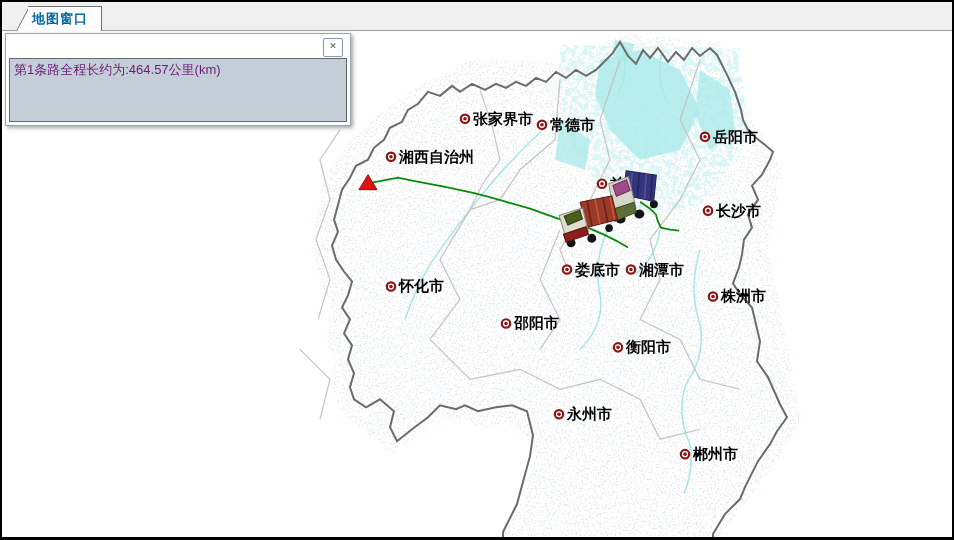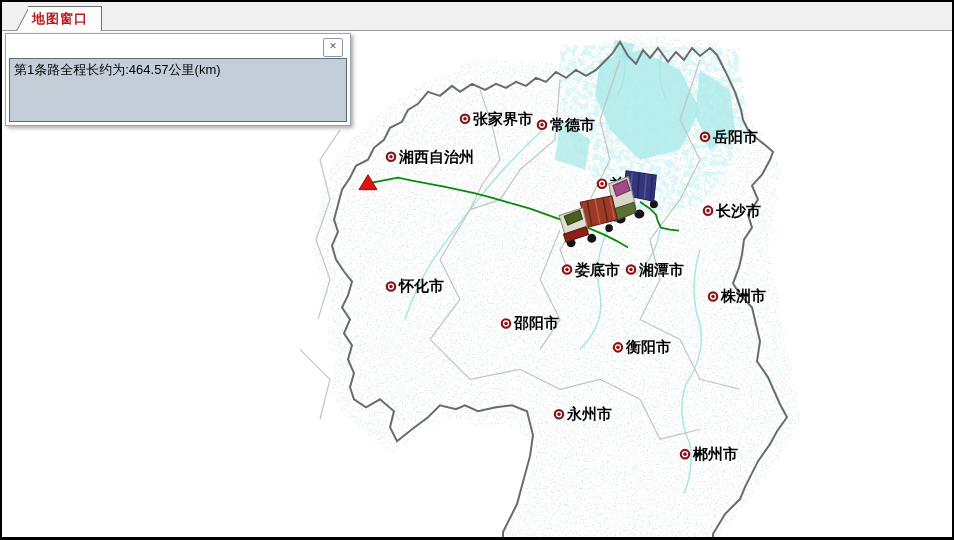--- a/index.html
+++ b/index.html
@@ -9,40 +9,40 @@
 
   
   .tabstrip{position:absolute;left:0;top:0;right:0;height:28px;background:#f0f0f0;
             border-bottom:1px solid #9a9a9a;}
   .tab{position:absolute;left:12px;top:4px;width:88px;height:25px;}
   .tab-slant{position:absolute;left:2px;top:0;width:22px;bottom:0;background:#fdfdfd;
              border-left:1px solid #707070;border-top:1px solid #707070;
              transform:skewX(-28deg);transform-origin:bottom left;}
   .tab-main{position:absolute;left:14px;right:0;top:0;bottom:0;background:#fdfdfd;
             border-top:1px solid #707070;border-right:1px solid #707070;}
-  .tab-label{position:absolute;left:18px;top:4px;font-size:13px;font-weight:bold;color:#b91c1c;
+  .tab-label{position:absolute;left:18px;top:4px;font-size:13px;font-weight:bold;color:#0369a1;
              letter-spacing:1px;white-space:nowrap;}
 
   
   .map-area{position:absolute;left:0;top:29px;right:0;bottom:0;background:#fff;overflow:hidden;}
   .map-area svg{position:absolute;left:0;top:0;width:100%;height:100%;}
 
   .city-label{font:bold 15px "Liberation Sans",sans-serif;fill:#000;}
   .cm-outer{fill:#ffffff;stroke:#8b1515;stroke-width:2.2px;}
   .cm-inner{fill:#8b1515;}
 
   
   .info-panel{position:absolute;left:3px;top:2px;width:344px;height:91px;background:#ffffff;
               border:1px solid #9aa4ae;box-shadow:2px 2px 4px rgba(0,0,0,0.35);}
   .panel-close{position:absolute;right:7px;top:4px;width:18px;height:17px;background:#fdfdfd;
                border:1px solid #8a97a4;border-radius:2px;font-size:9px;line-height:15px;
                text-align:center;color:#555;cursor:default;}
   .panel-box{position:absolute;left:3px;right:3px;top:24px;bottom:3px;background:#c3ced9;
              border:1px solid #616b75;}
-  .panel-line{font-size:13px;color:#000000;line-height:19px;padding:1px 0 0 4px;white-space:nowrap;
+  .panel-line{font-size:13px;color:#701a75;line-height:19px;padding:1px 0 0 4px;white-space:nowrap;
               font-family:"Liberation Sans",sans-serif;}
 </style>
 </head>
 <body>
 
 <div class="screen">
   <div class="window">
 
     <div class="tabstrip">
       <div class="tab">

